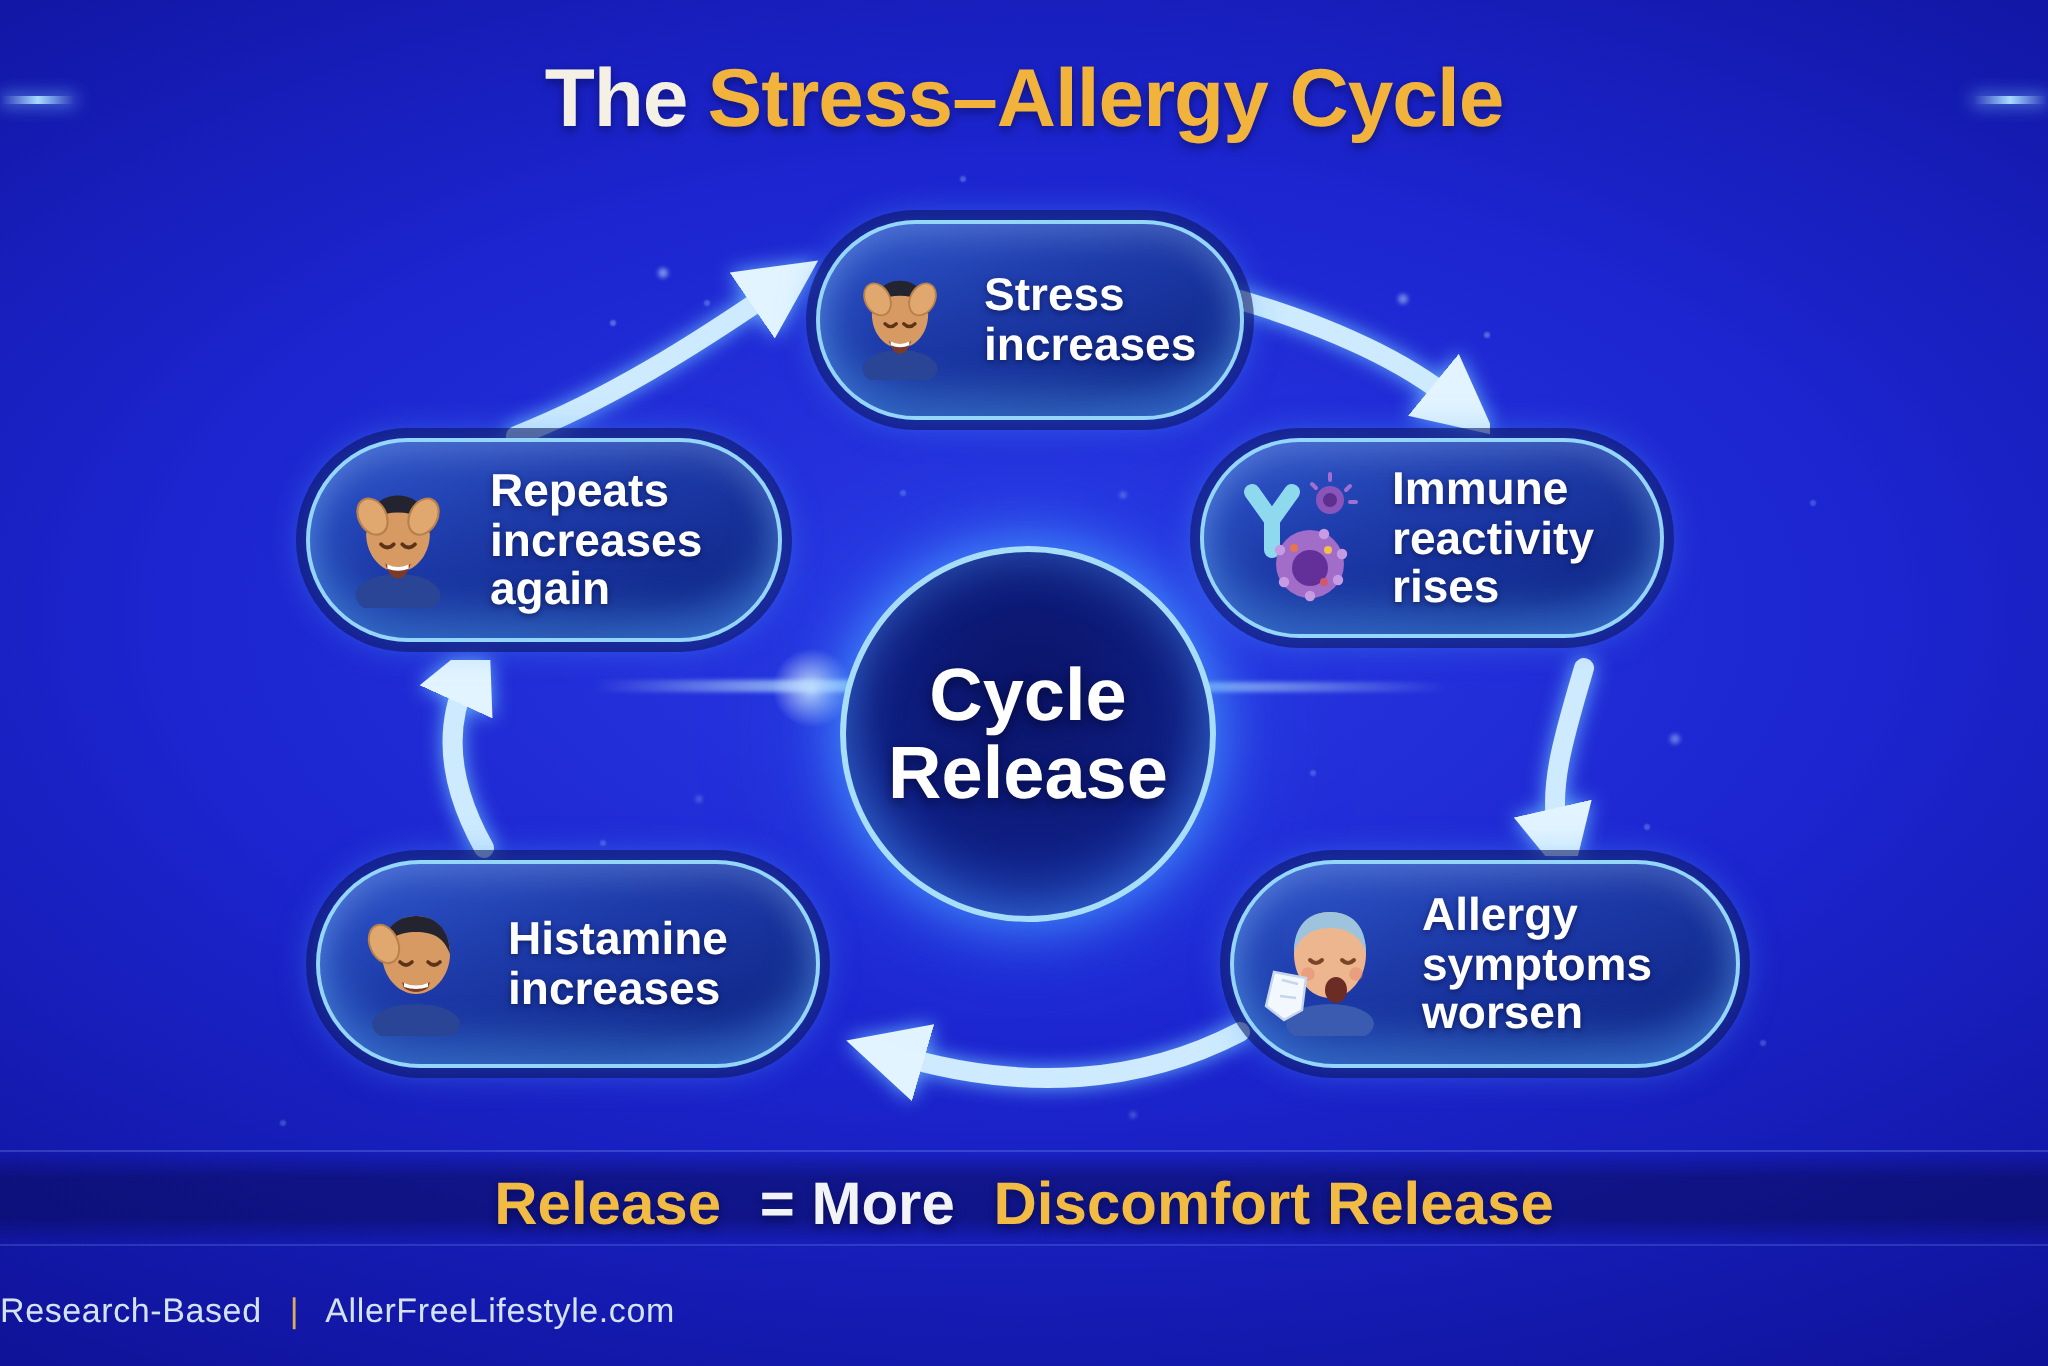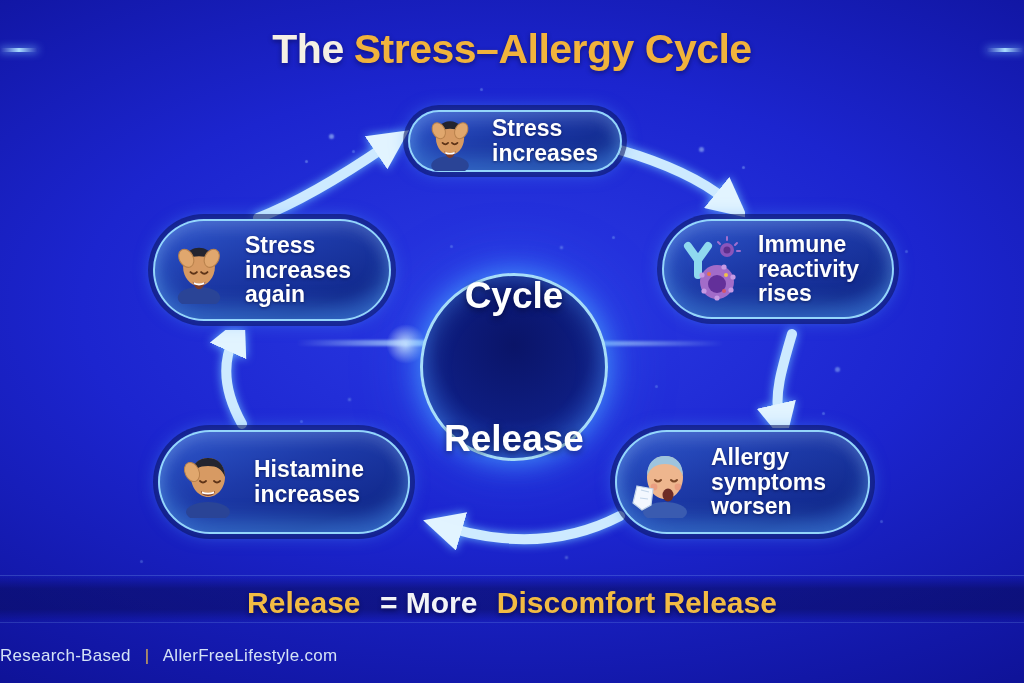--- a/index.html
+++ b/index.html
@@ -42,32 +42,32 @@
   
   .node{position:absolute;display:flex;align-items:center;border-radius:999px;
     background:linear-gradient(160deg,#3059cf 0%,#1d3aa8 42%,#122a8e 78%,#17349e 100%);
     border:2px solid rgba(155,222,255,.95);
     box-shadow:0 0 0 5px rgba(8,12,90,.55), 0 0 18px rgba(80,165,255,.6),
       inset 0 -12px 20px rgba(90,180,255,.40), inset 0 8px 14px rgba(255,255,255,.14);
     padding-left:10px;box-sizing:border-box;}
   .node .icon{flex:0 0 auto;display:flex;align-items:center;justify-content:center;}
   .node .label{color:#ffffff;font-weight:bold;font-size:23px;line-height:1.08;
     padding-left:12px;padding-right:8px;text-shadow:0 1px 3px rgba(0,0,40,.5);}
-  .node-top{left:408px;top:110px;width:214px;height:62px;}
-  .node-right{left:662px;top:219px;width:232px;height:100px;}
+  .node-top{left:408px;top:110px;width:214px;height:100px;}
+  .node-right{left:600px;top:219px;width:232px;height:100px;}
   .node-bottom-right{left:615px;top:430px;width:255px;height:104px;}
   .node-bottom-left{left:158px;top:430px;width:252px;height:104px;}
   .node-left{left:153px;top:219px;width:238px;height:102px;}
   
   .center-circle{position:absolute;left:420px;top:273px;width:182px;height:182px;border-radius:50%;
     background:radial-gradient(circle at 50% 38%,#0a1468 0%,#0e1d80 52%,#1d3fb4 84%,#2f5fd8 100%);
     border:3px solid rgba(175,232,255,.95);
     box-shadow:0 0 28px rgba(75,165,255,.85),0 0 62px rgba(50,120,255,.5),
       inset 0 0 26px rgba(90,170,255,.45);
-    display:flex;flex-direction:column;align-items:center;justify-content:space-between;}
+    display:flex;flex-direction:column;align-items:center;justify-content:center;}
   .center-circle span{color:#fff;font-weight:bold;font-size:37px;line-height:1.06;
     text-shadow:0 2px 6px rgba(0,0,30,.55);}
   
   .arrow{position:absolute;filter:drop-shadow(0 0 5px rgba(110,190,255,.9));}
   .arrow path.body{fill:none;stroke:#cdeaff;stroke-width:10;stroke-linecap:round;}
   
   .banner-strip{position:absolute;left:0;top:575px;width:1024px;height:46px;
     background:linear-gradient(180deg,rgba(8,10,80,0),rgba(6,8,72,.45) 28%,rgba(6,8,72,.45) 72%,rgba(8,10,80,0));
     border-top:1px solid rgba(150,200,255,.22);border-bottom:1px solid rgba(150,200,255,.18);}
   .tagline{position:absolute;top:586px;left:0;width:100%;text-align:center;
@@ -235,21 +235,21 @@
         <path d="M17 29c0-11 6-18 15-18s15 7 15 18c-2-7-7-10-15-10s-13 3-15 10z" fill="#23242f"></path>
         <g fill="#e0a76e" stroke="#b8814c" stroke-width="1">
           <ellipse cx="20" cy="21" rx="6.5" ry="9" transform="rotate(-28 20 21)"></ellipse>
           <ellipse cx="44" cy="21" rx="6.5" ry="9" transform="rotate(28 44 21)"></ellipse>
         </g>
         <path d="M24 34q3 3 6 0 M34 34q3 3 6 0" stroke="#5d3318" stroke-width="1.8" fill="none" stroke-linecap="round"></path>
         <path d="M26 43q6 5 12 0-2 7-6 7t-6-7z" fill="#7c3b2a"></path>
         <path d="M27 43.5q5 2.5 10 0l0 2q-5 2-10 0z" fill="#fff"></path>
       </svg>
     </span>
-    <span class="label">Stress increases again</span>
+    <span class="label">Repeats increases again</span>
   </div>
 
   <div class="banner-strip"></div>
   <div class="tagline">
     <span class="tag-gold">Release</span>
     <span class="tag-white">= More</span>
     <span class="tag-gold">Discomfort Release</span>
   </div>
 
   <div class="footer">

